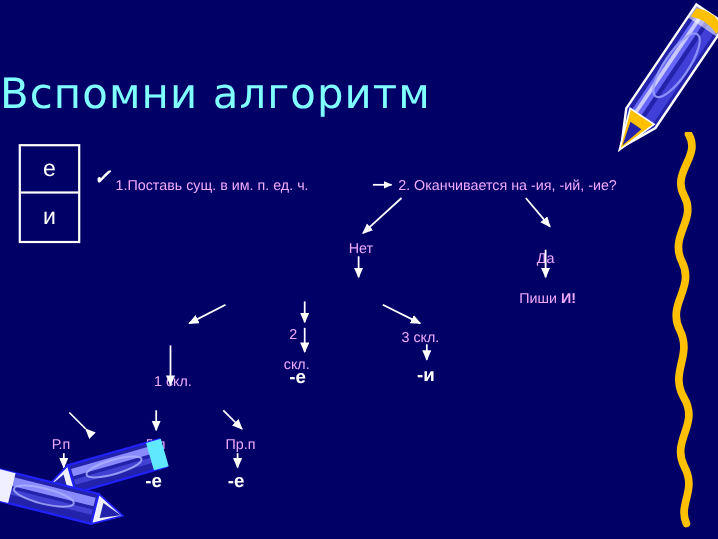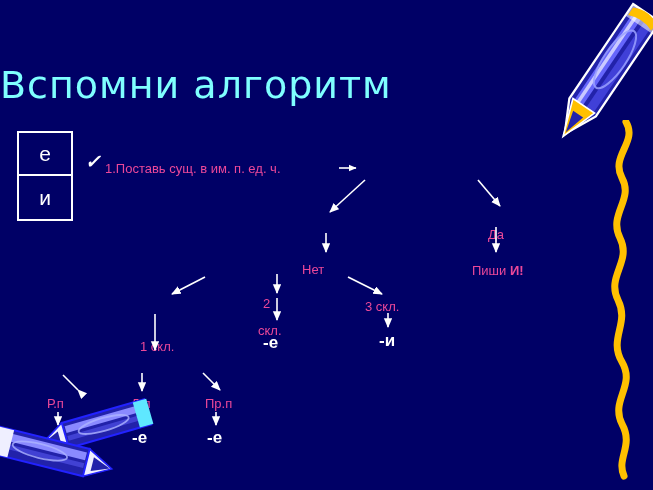--- a/index.html
+++ b/index.html
@@ -52,21 +52,21 @@
     align-items: center;
     justify-content: center;
     color: #FFFFFF;
     font-size: 21px;
     font-family: "Liberation Sans", sans-serif;
   }
   #ei-box .cell.top { border-bottom: 2px solid #FFFFFF; }
 
   
   .node {
-    color: #ec4899;
+    color: #f0abfc;
     font-size: 13px;
     white-space: nowrap;
     font-family: "Liberation Sans", sans-serif;
   }
   .ending {
     color: #FFFFFF;
     font-size: 17px;
     font-weight: bold;
     font-family: "Liberation Sans", sans-serif;
   }
@@ -103,22 +103,23 @@
 
   <div class="abs" id="ei-box">
     <div class="cell top">е</div>
     <div class="cell">и</div>
   </div>
 
   <div class="abs tick" style="left:85px; top:152px;">✓</div>
 
   <div class="abs node" style="left:105px; top:161px;">1.Поставь сущ. в им. п. ед. ч.</div>
 
-
-  <div class="abs node" style="left:302px; top:218px;margin-top:44px;">Нет</div>
+  <div class="abs node" style="left:362px; top:161px;">2. Оканчивается на -ия, -ий, -ие?</div>
+
+  <div class="abs node" style="left:317px; top:218px;">Нет</div>
 
   <div class="abs node" style="left:488px; top:227px;">Да</div>
 
   <div class="abs node" style="left:472px; top:263px;"><span>Пиши </span><span class="bold-i">И!</span></div>
 
 
   <div class="abs node" style="left:140px; top:299px;margin-top:40px;">1 скл.</div>
 
   <div class="abs node" style="left:263px; top:296px;">2</div>
   <div class="abs node" style="left:258px; top:323px;">скл.</div>

